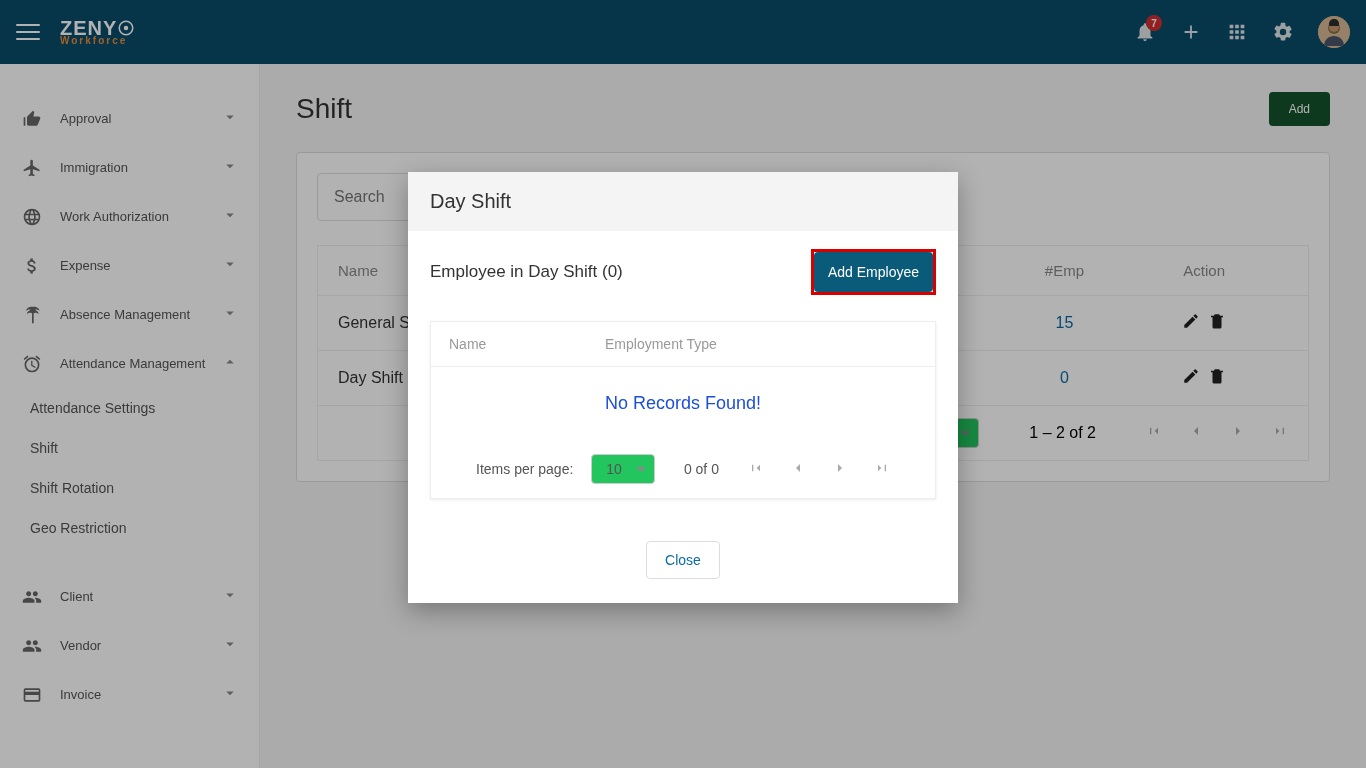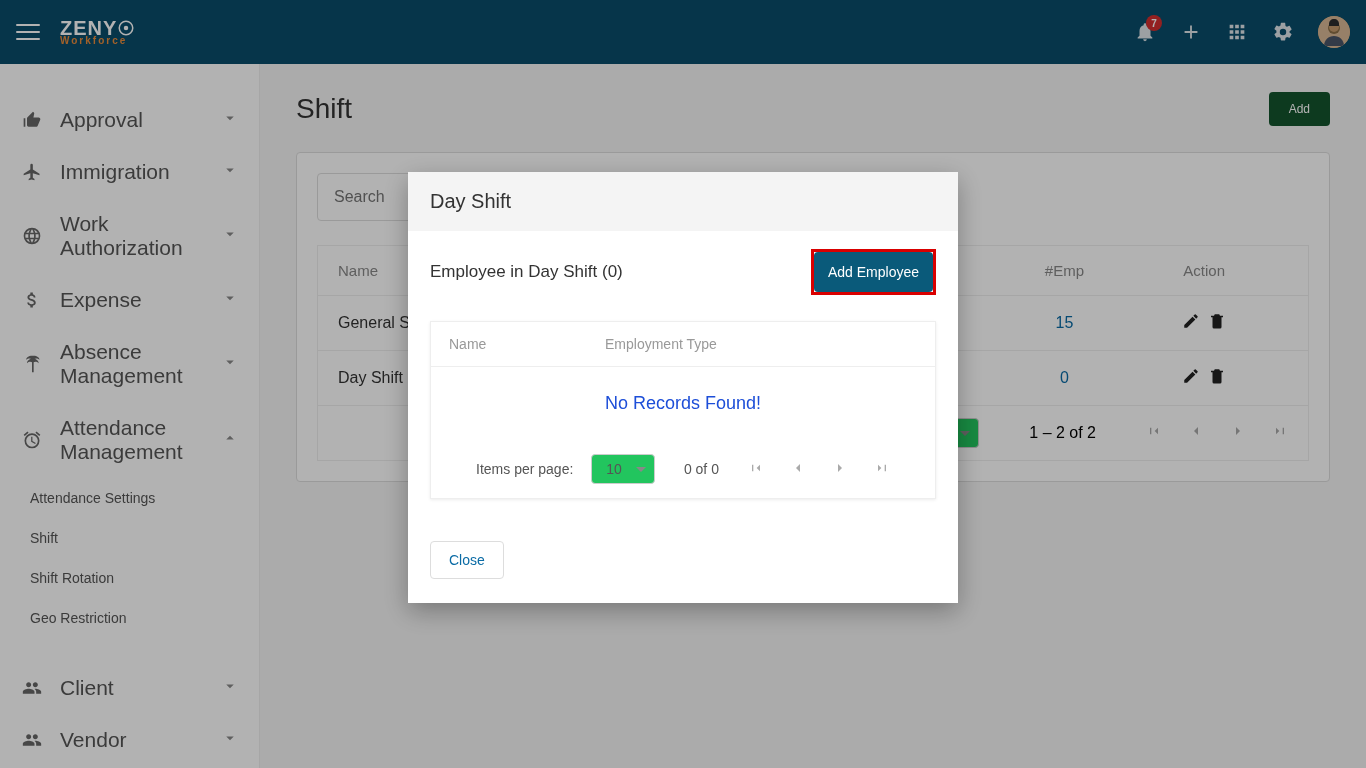--- a/index.html
+++ b/index.html
@@ -12,21 +12,21 @@
 .logo-bottom{color:#e88b3c;font-size:10px;letter-spacing:2px;margin-top:-2px}
 .header-right{margin-left:auto;display:flex;align-items:center;gap:24px}
 .header-icon{width:22px;height:22px;fill:#e0e6ea;cursor:pointer;position:relative}
 .badge{position:absolute;top:-6px;right:-6px;background:#d32f2f;color:#fff;border-radius:50%;min-width:16px;height:16px;font-size:10px;display:flex;align-items:center;justify-content:center;font-weight:600}
 .avatar{width:32px;height:32px;border-radius:50%;background:#d4a574;display:flex;align-items:center;justify-content:center;overflow:hidden}
 .avatar svg{width:32px;height:32px}
 .layout{display:flex;height:calc(100% - 64px);position:relative}
 .sidebar{width:260px;background:#fff;position:relative;overflow-y:auto;overflow-x:hidden;border-right:1px solid #eee}
 .sidebar::-webkit-scrollbar{width:12px}
 .sidebar::-webkit-scrollbar-thumb{background:#bbb}
-.nav-item{display:flex;align-items:center;padding:14px 20px;color:#555;cursor:pointer;font-size:21px}
+.nav-item{display:flex;align-items:center;padding:14px 20px;color:#555;cursor:pointer;font-size:13px}
 .nav-item .nav-icon{width:24px;margin-right:16px;display:flex;align-items:center;justify-content:center}
 .nav-icon svg{width:20px;height:20px;fill:#666}
 .nav-label{flex:1}
 .nav-chevron svg{width:18px;height:18px;fill:#888}
 .sub-item{padding:12px 20px 12px 30px;color:#555;cursor:pointer;font-size:14px}
 .main{flex:1;padding:28px 36px;overflow:auto}
 .page-head{display:flex;align-items:center;margin-bottom:26px}
 .page-title{font-size:28px;color:#333;font-weight:400}
 .add-btn{margin-left:auto;background:#14532d;color:#fff;border:none;padding:10px 20px;border-radius:4px;font-size:12px;cursor:pointer}
 .card{border:1px solid #ddd;border-radius:4px;background:#fff;padding:20px}
@@ -50,21 +50,21 @@
 .modal-row1{display:flex;align-items:center;margin-bottom:26px}
 .modal-row1 .txt{font-size:17px;color:#333}
 .add-emp-wrap{margin-left:auto;border:3px solid #d90000;padding:0}
 .add-emp-btn{background:#0a5a7a;color:#fff;border:none;padding:12px 14px;border-radius:4px;font-size:14px;cursor:pointer}
 .modal-table{border:1px solid #eee;box-shadow:0 1px 3px rgba(0,0,0,0.08)}
 .modal-th{display:grid;grid-template-columns:1fr 2fr;padding:14px 18px;color:#999;font-size:14px;border-bottom:1px solid #eee}
 .no-records{text-align:center;padding:26px;color:#1d4ed8;font-size:18px}
 .modal-pager{display:flex;align-items:center;padding:14px 18px;gap:18px;justify-content:center;color:#555;font-size:14px}
 .modal-pager .lab{color:#555}
 .modal-pager .select{padding:6px 32px 6px 14px}
-.modal-foot{padding:24px 22px;display:flex;justify-content:flex-start}
+.modal-foot{padding:24px 22px;display:flex;justify-content:center}
 .close-btn{border:1px solid #ddd;background:#fff;color:#0a6ba5;padding:10px 18px;border-radius:4px;cursor:pointer;font-size:14px}
 </style>
 </head>
 <body>
 
 <div class="header">
   <div class="hamburger">
       <span></span>
       <span></span>
       <span></span>

